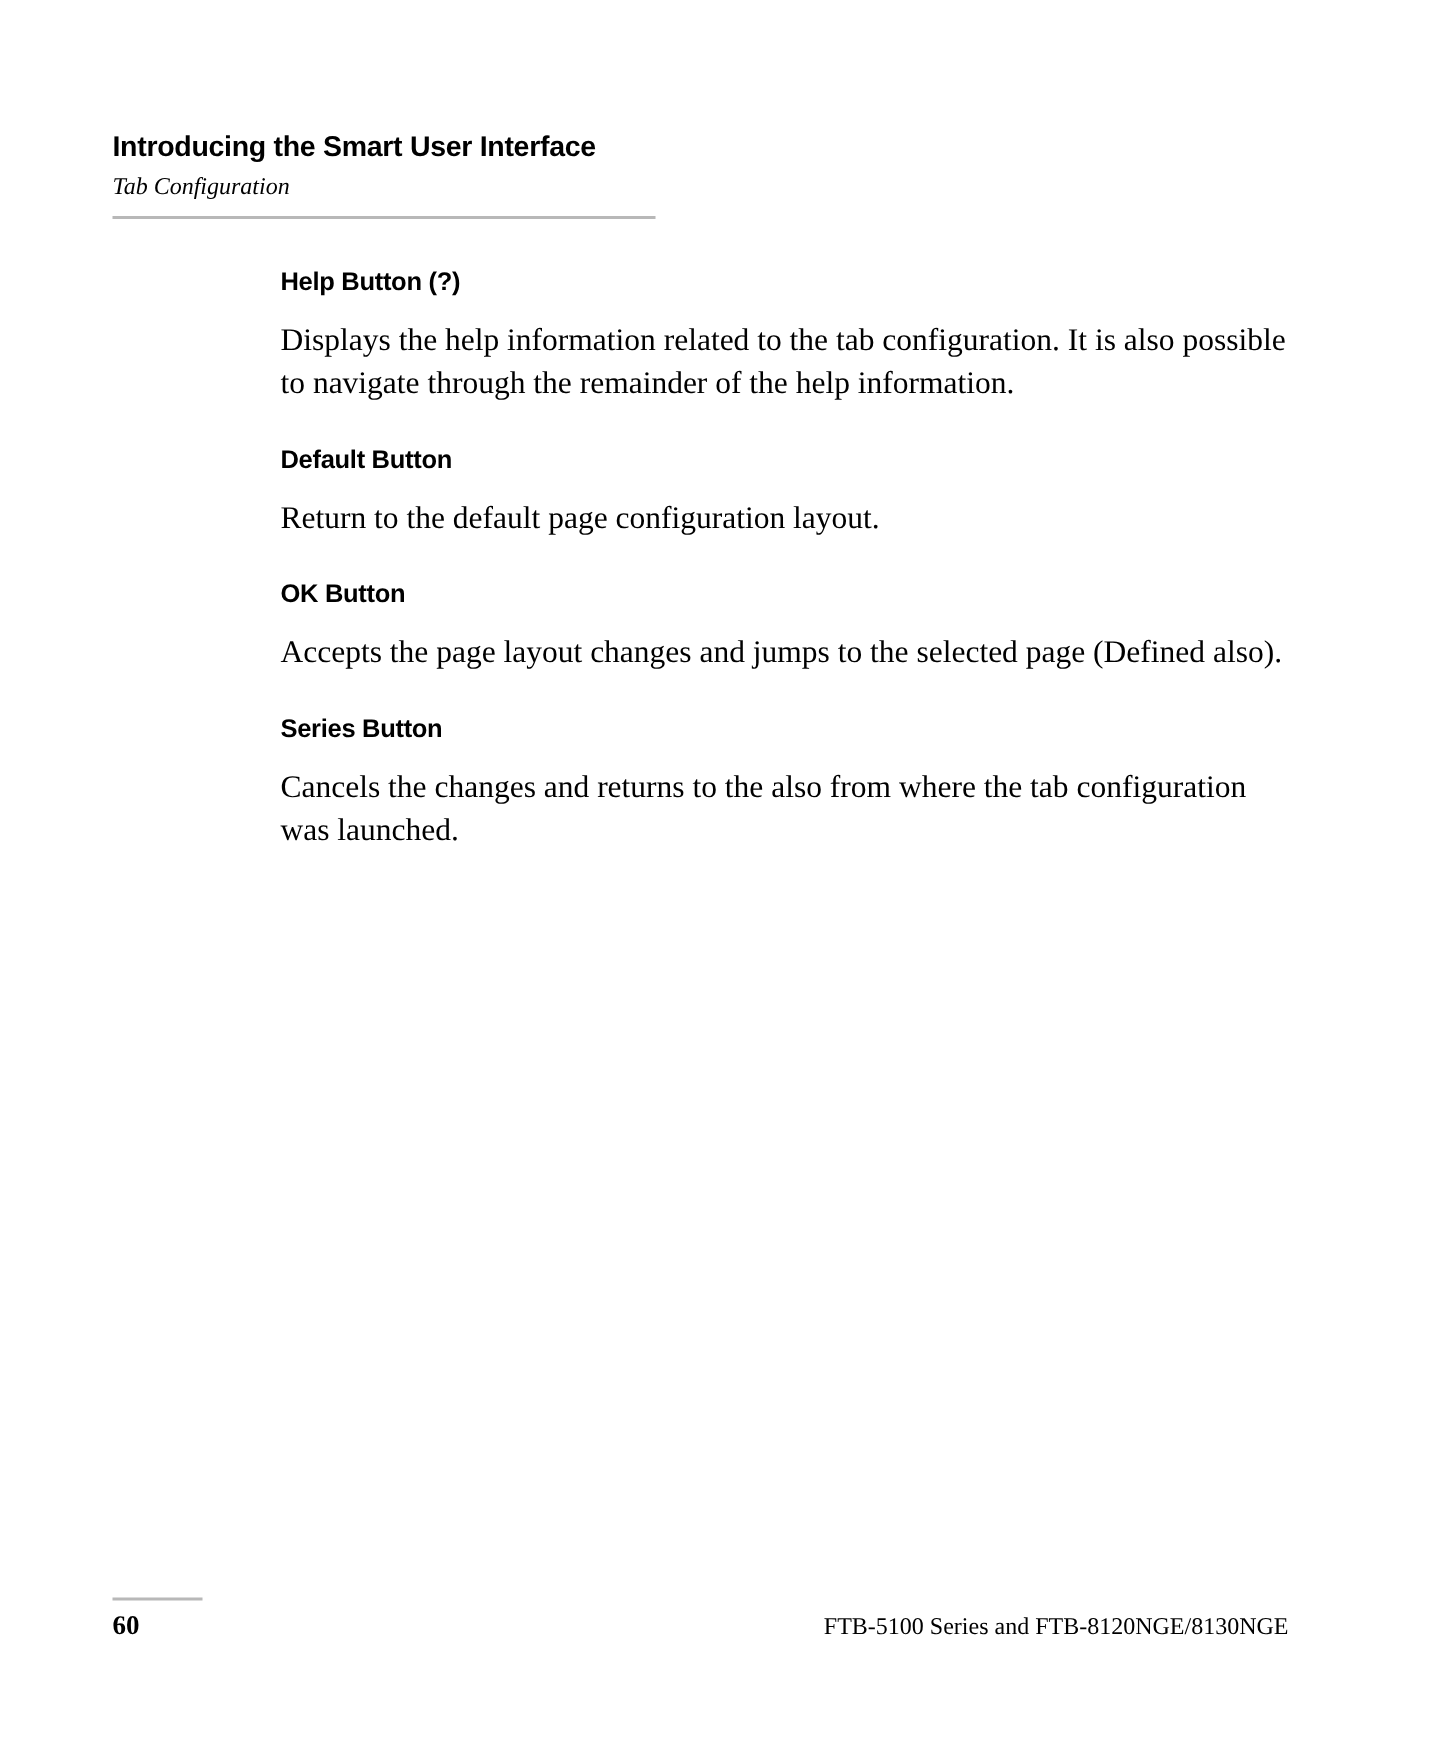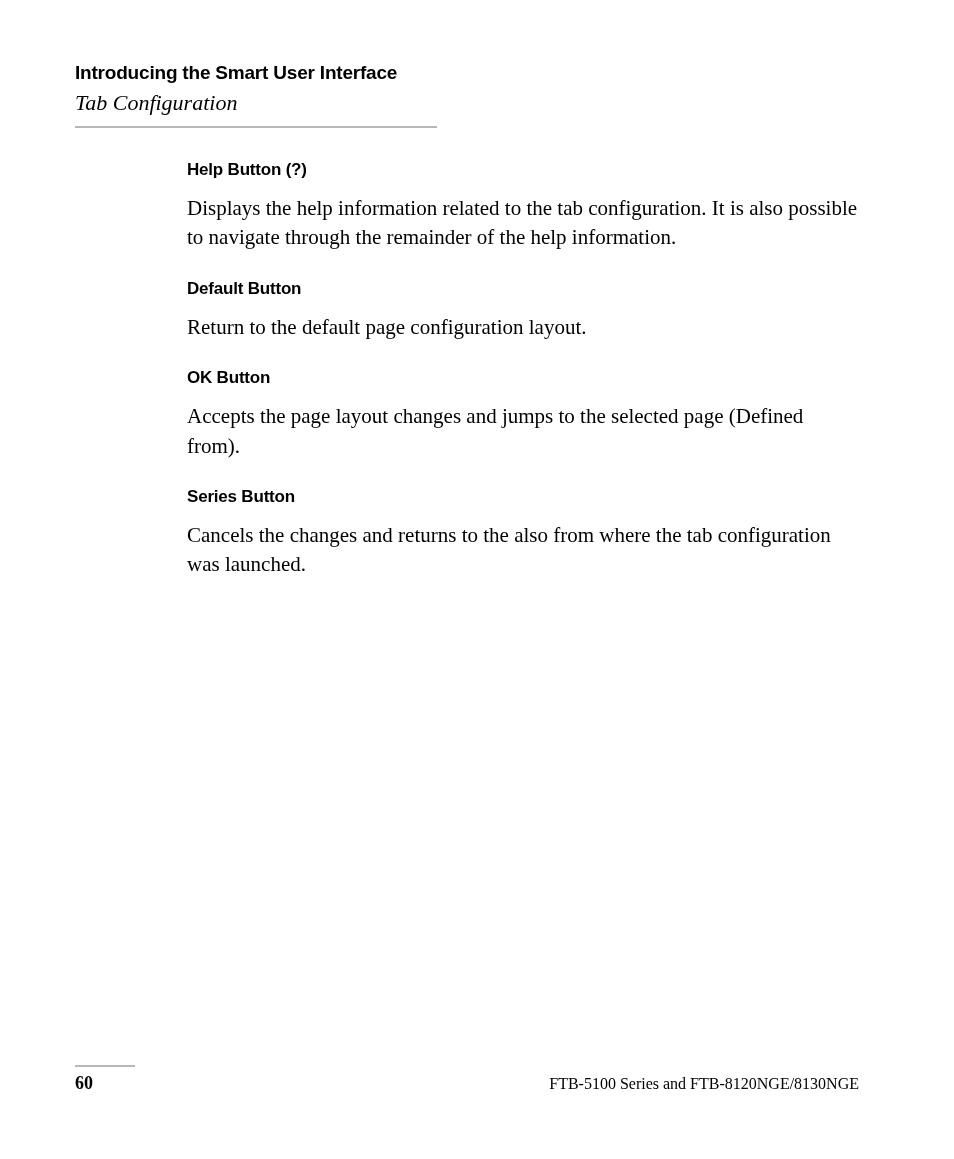--- a/index.html
+++ b/index.html
@@ -5,35 +5,35 @@
     * { margin: 0; padding: 0; box-sizing: border-box; }
     body {
       width: 954px;
       height: 1159px;
       background: #fff;
       font-family: Georgia, 'Times New Roman', serif;
       color: #000;
       position: relative;
     }
     .page {
-      padding: 62px 95px 0 75px;
+      padding: 88px 95px 0 75px;
     }
     .chapter-header {
       margin-bottom: 4px;
     }
     .chapter-title {
       font-family: 'Segoe UI', Tahoma, Arial, sans-serif;
       font-weight: 700;
       font-size: 19px;
       letter-spacing: -0.2px;
       margin-bottom: 6px;
     }
     .section-subtitle {
       font-style: italic;
-      font-size: 22px;
+      font-size: 16px;
       font-family: Georgia, serif;
     }
     .header-rule {
       border: none;
       border-top: 2px solid #b8b8b8;
       margin-top: 10px;
       width: 362px;
     }
     .content {
       margin-left: 112px;
@@ -97,21 +97,21 @@
       <p class="section-body">Displays the help information related to the tab configuration. It is also possible to navigate through the remainder of the help information.</p>
     </div>
 
     <div class="section">
       <h2 class="section-heading">Default Button</h2>
       <p class="section-body">Return to the default page configuration layout.</p>
     </div>
 
     <div class="section">
       <h2 class="section-heading">OK Button</h2>
-      <p class="section-body">Accepts the page layout changes and jumps to the selected page (Defined from).</p>
+      <p class="section-body">Accepts the page layout changes and jumps to the selected page (Defined also).</p>
     </div>
 
     <div class="section">
       <h2 class="section-heading">Series Button</h2>
       <p class="section-body">Cancels the changes and returns to the also from where the tab configuration was launched.</p>
     </div>
   </div>
 </div>
 
 <div class="footer">

